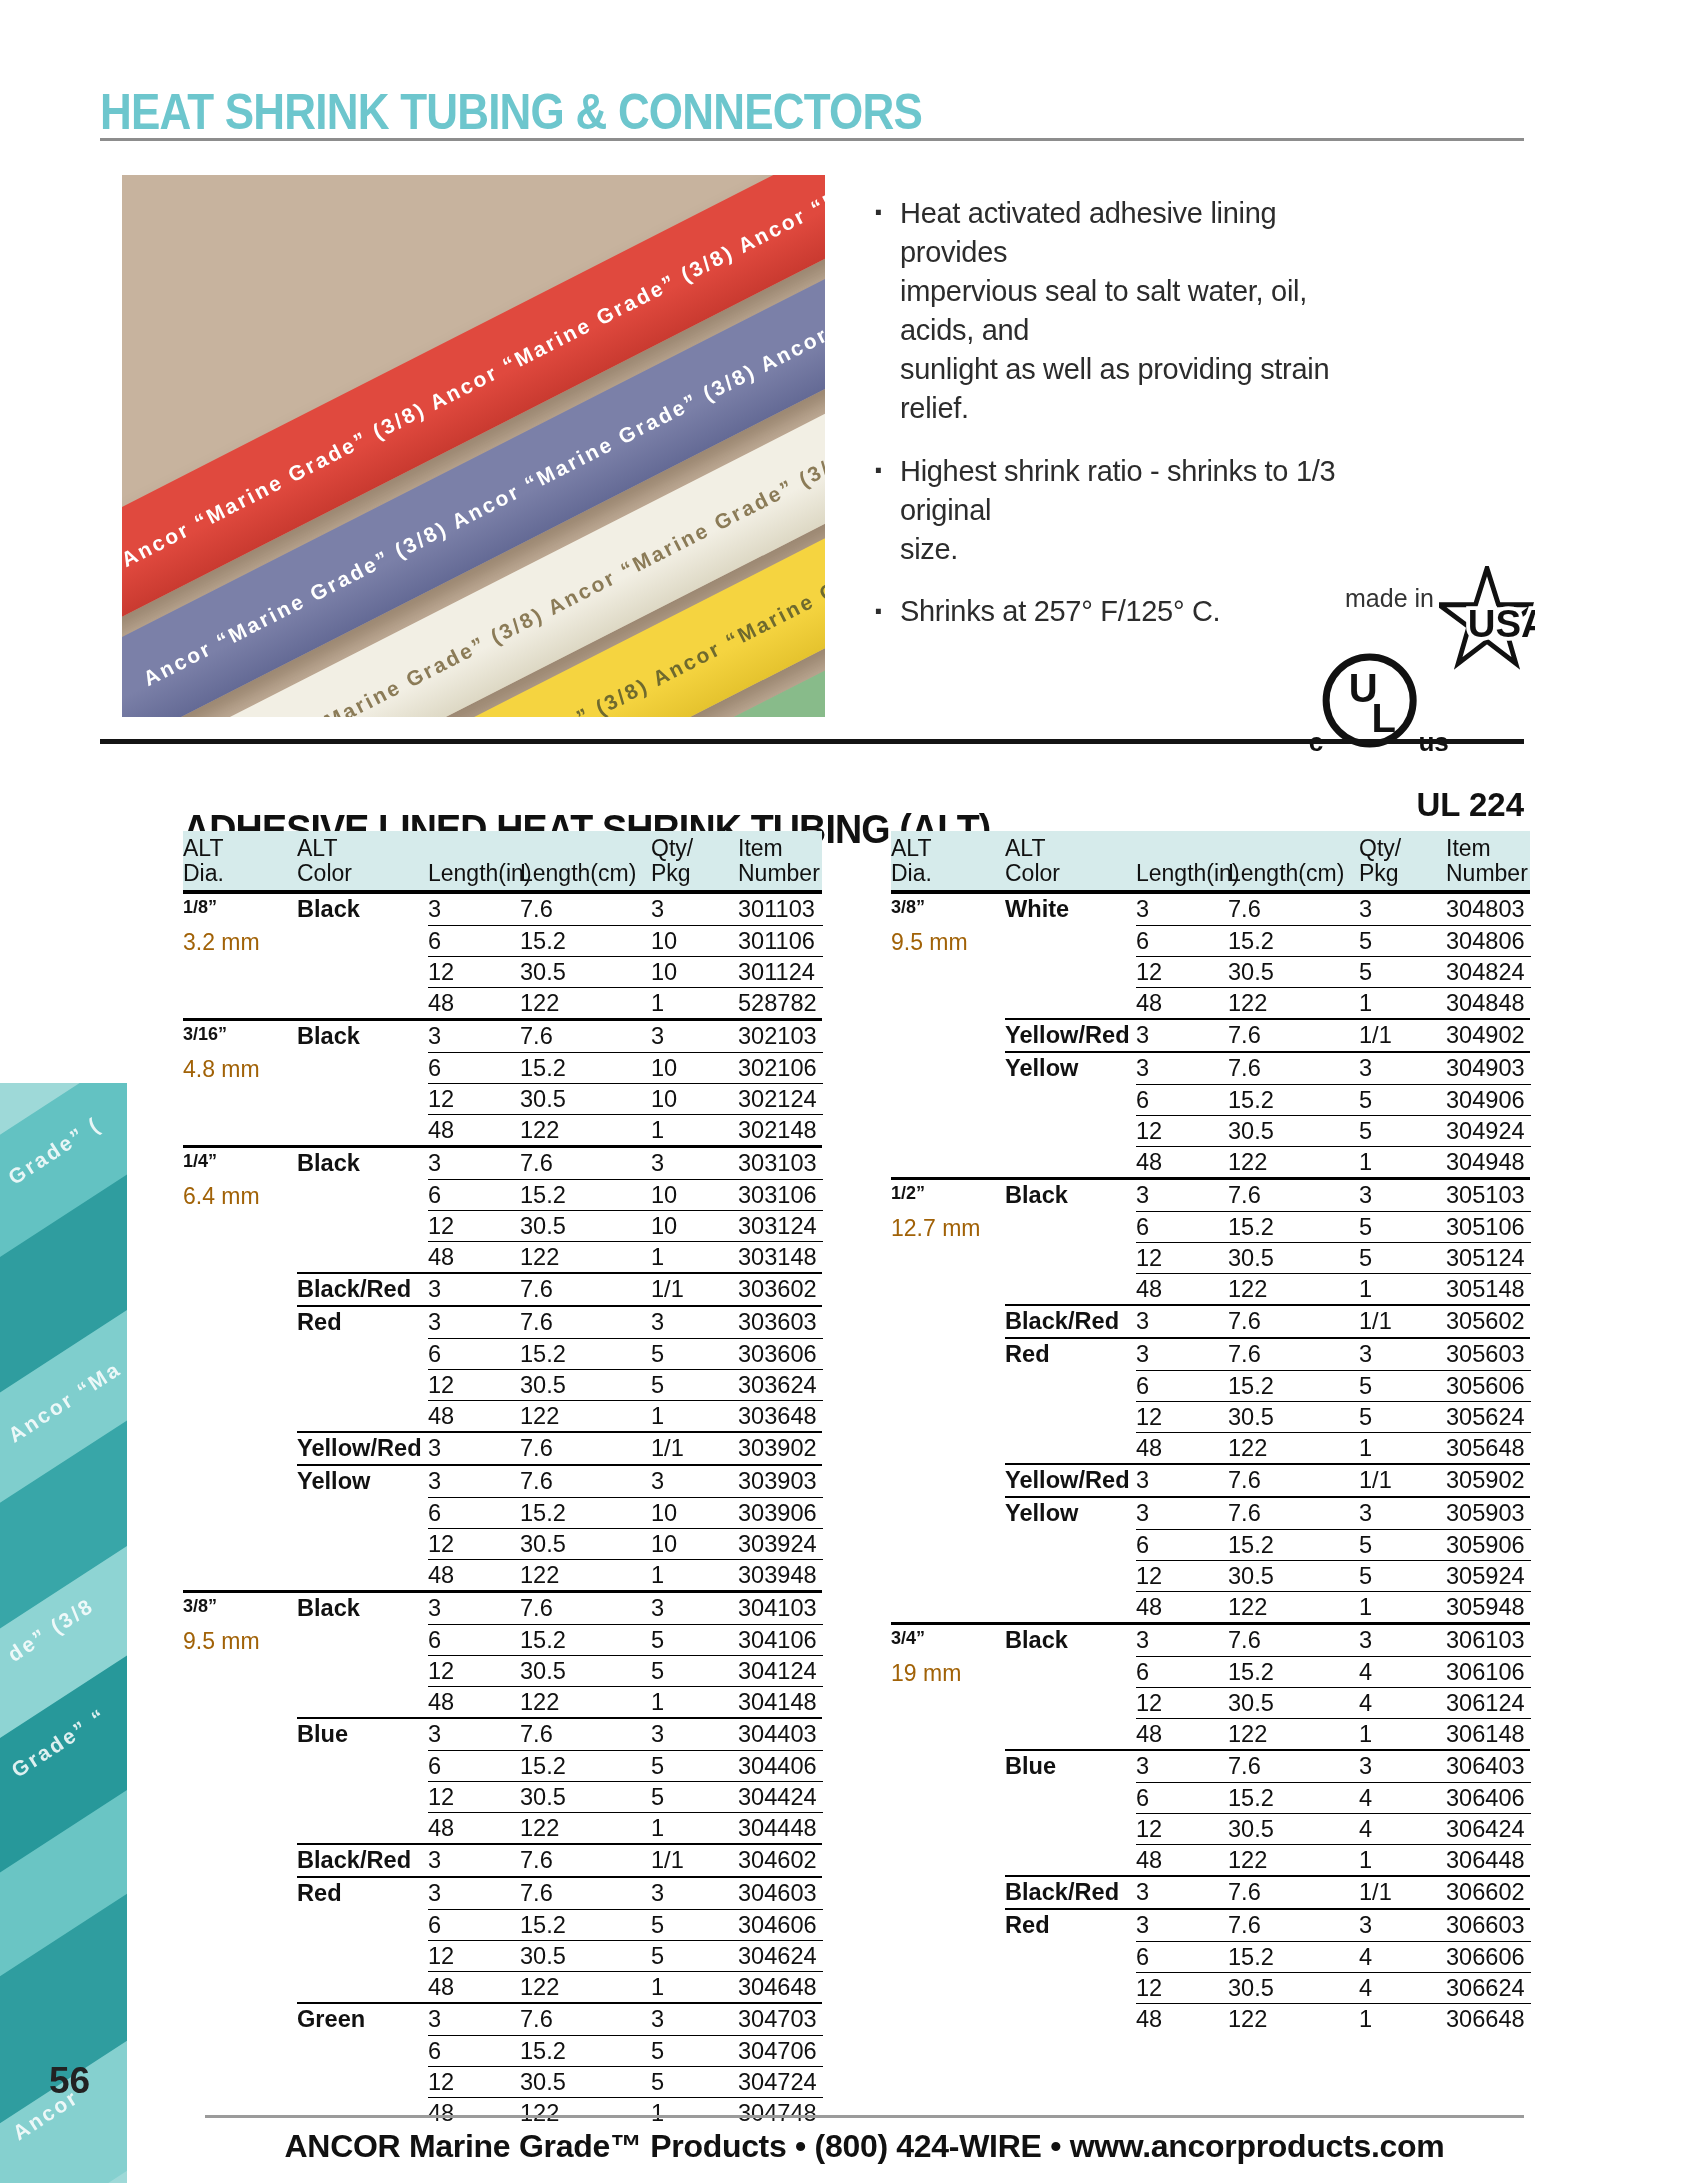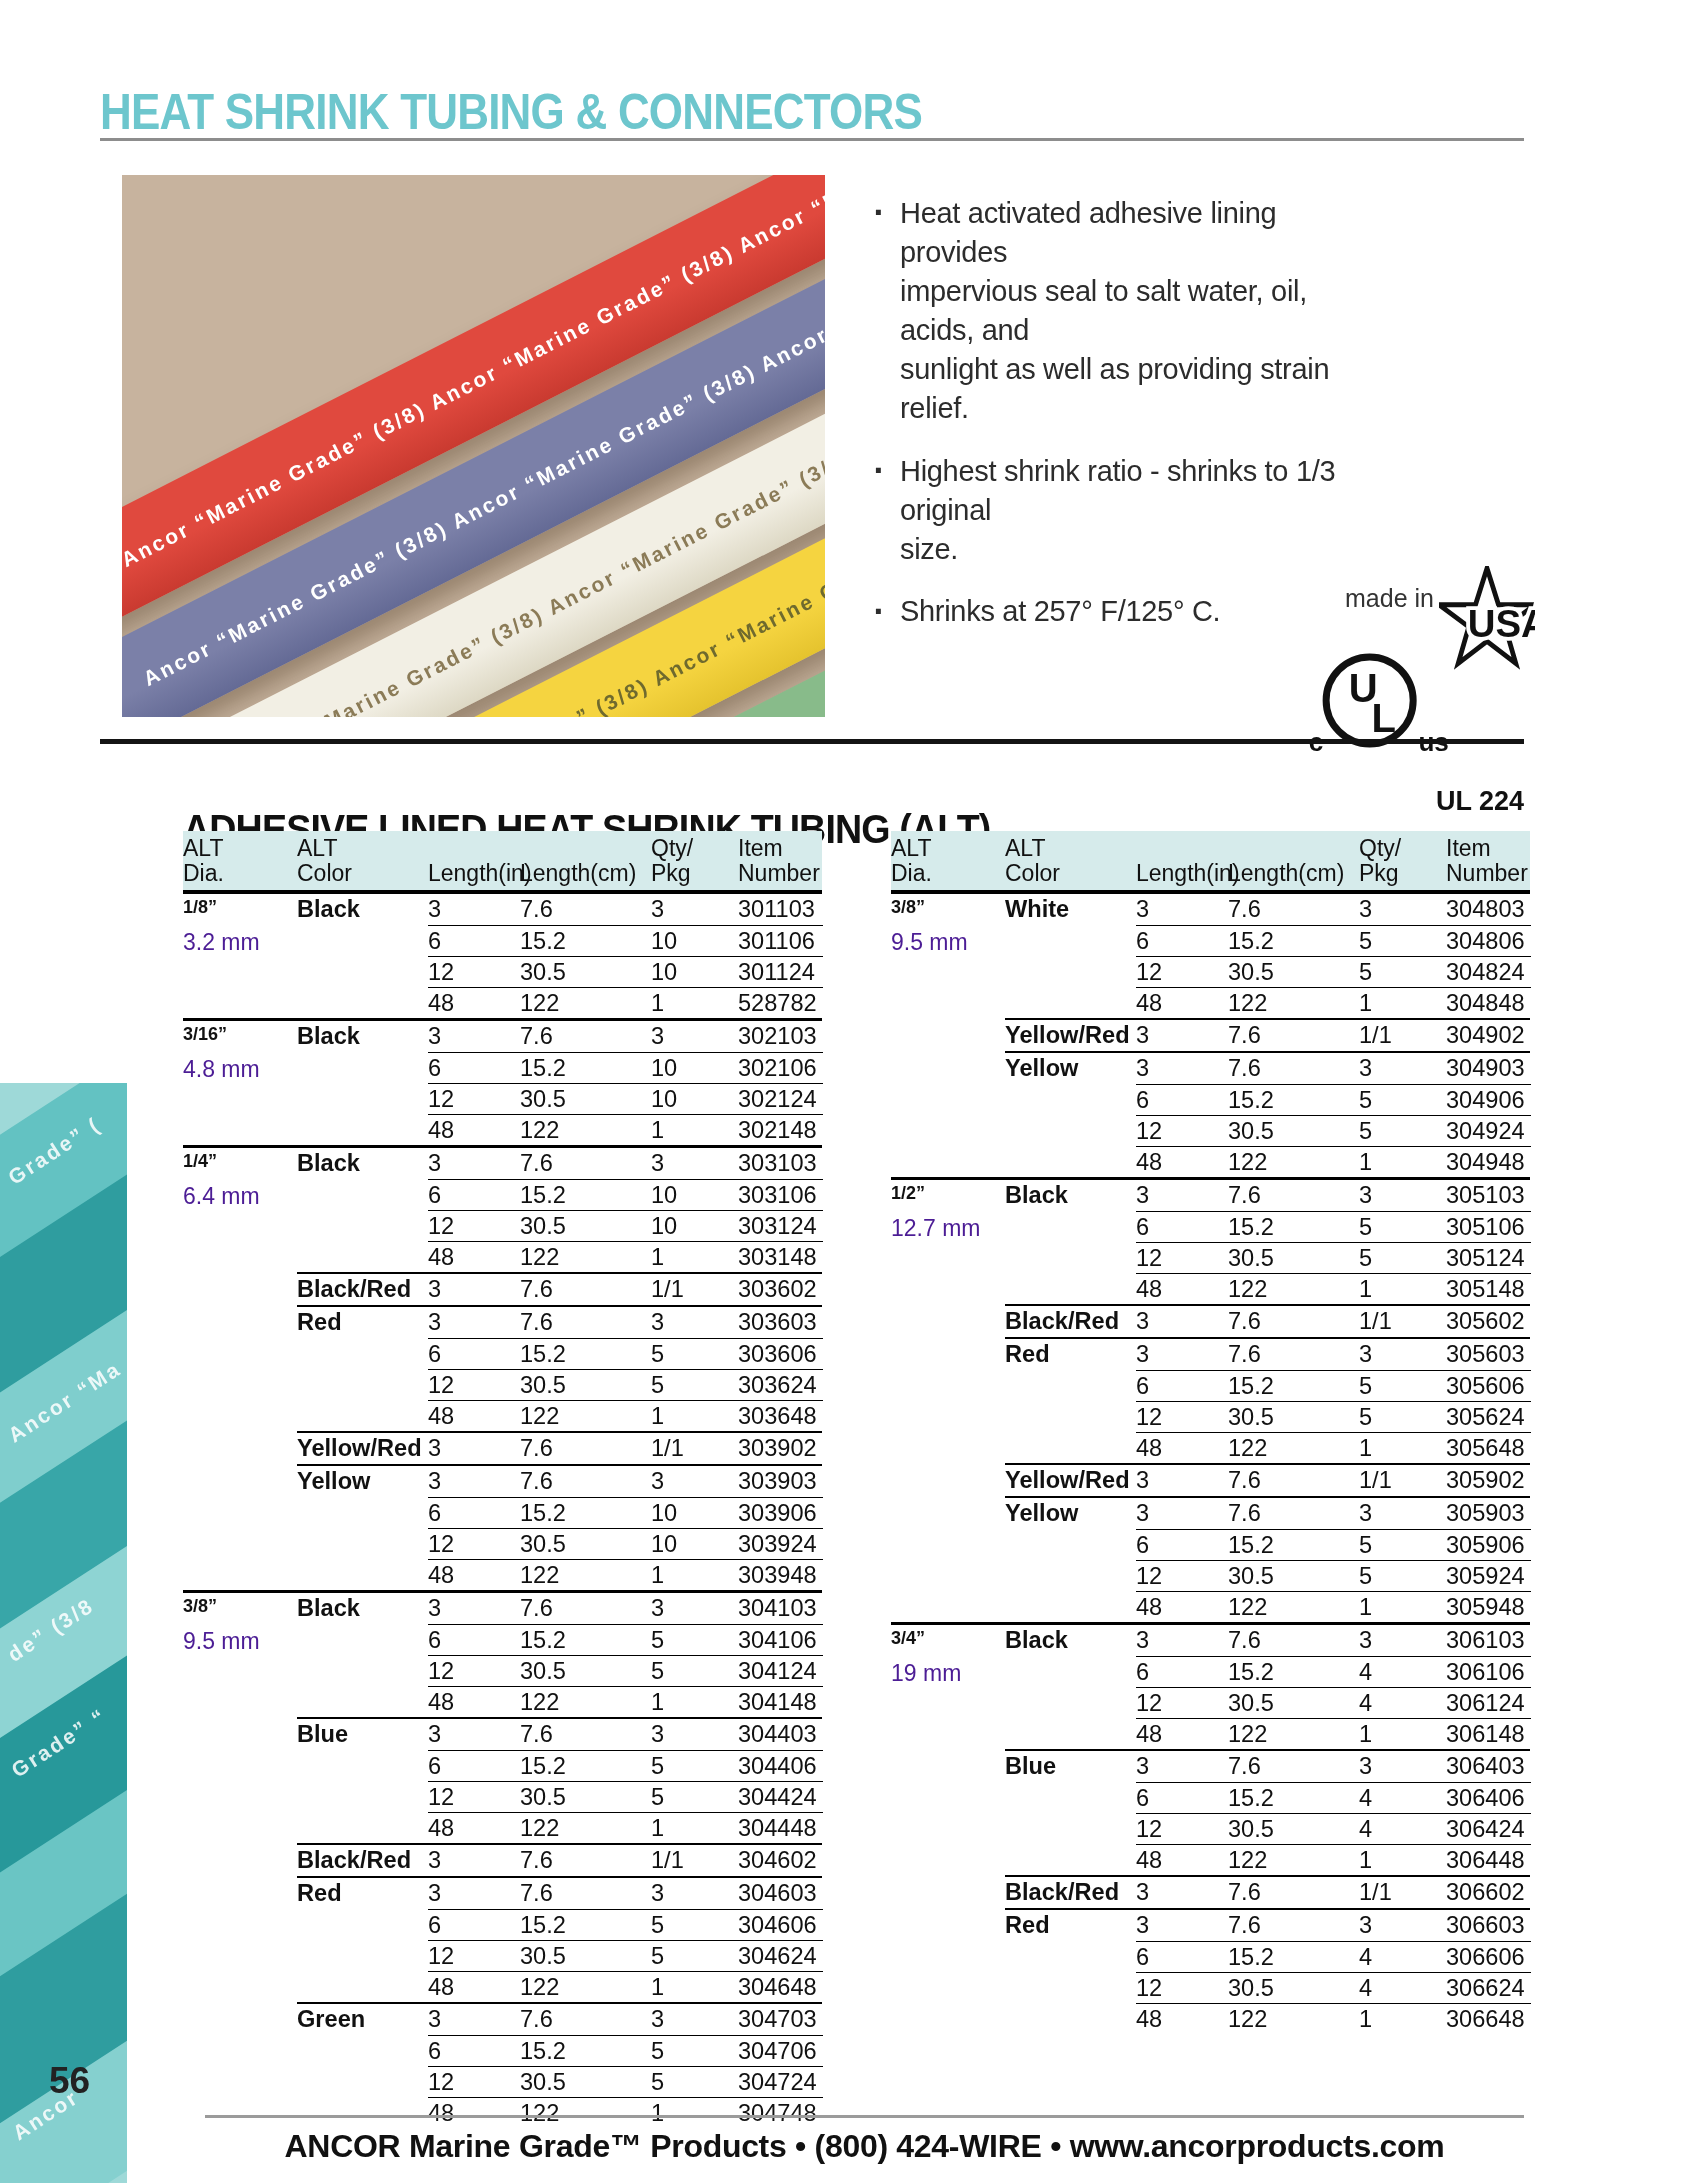--- a/index.html
+++ b/index.html
@@ -44,38 +44,38 @@
   .usa-badge svg{position:absolute;left:94px;top:0;}
   .ul-badge{position:absolute;left:1300px;top:648px;width:148px;height:118px;}
 
   .rule-black{position:absolute;left:100px;top:739px;width:1424px;height:5.2px;background:#141414;}
 
   
   .table-title{
     position:absolute;left:183px;top:774px;font-size:40px;font-weight:bold;letter-spacing:-0.9px;
     transform:scaleX(.94);transform-origin:left top;white-space:nowrap;
   }
-  .ul224{position:absolute;left:1349px;top:786px;width:175px;text-align:right;font-size:27px;font-weight:bold;}
+  .ul224{position:absolute;left:1349px;top:786px;width:175px;text-align:right;font-size:33px;font-weight:bold;}
 
   
   .ptable{position:absolute;top:831px;width:639px;}
   #table-left{left:183px;}
   #table-right{left:891px;}
   .thead{
     display:grid;grid-template-columns:114px 131px 92px 131px 87px 85px;
     background:#d6ebeb;border-bottom:4.4px solid #000;
     min-height:45px;align-items:end;font-size:23px;line-height:25px;
     padding:5.2px 0 3.5px 0;
   }
   .thead .th span{display:block;white-space:nowrap;}
   .section{position:relative;}
   .section + .section{border-top:3.5px solid #000;}
   .dia-cell{position:absolute;left:0;top:3.5px;width:114px;}
   .dia{display:block;font-size:18px;font-weight:bold;}
-  .mm{display:block;font-size:23px;margin-top:10.5px;color:#4c1d95;}
+  .mm{display:block;font-size:23px;margin-top:10.5px;color:#a16207;}
   .groups{margin-left:114px;}
   .group + .group{border-top:2.6px solid #000;}
   .row{display:grid;grid-template-columns:131px 92px 131px 87px 85px;}
   .cell{
     box-sizing:border-box;height:31px;line-height:30px;font-size:23.6px;
     overflow:visible;white-space:nowrap;
   }
   .c-color{font-weight:bold;}
   .cell.sep{border-top:1.7px solid #000;}
 

